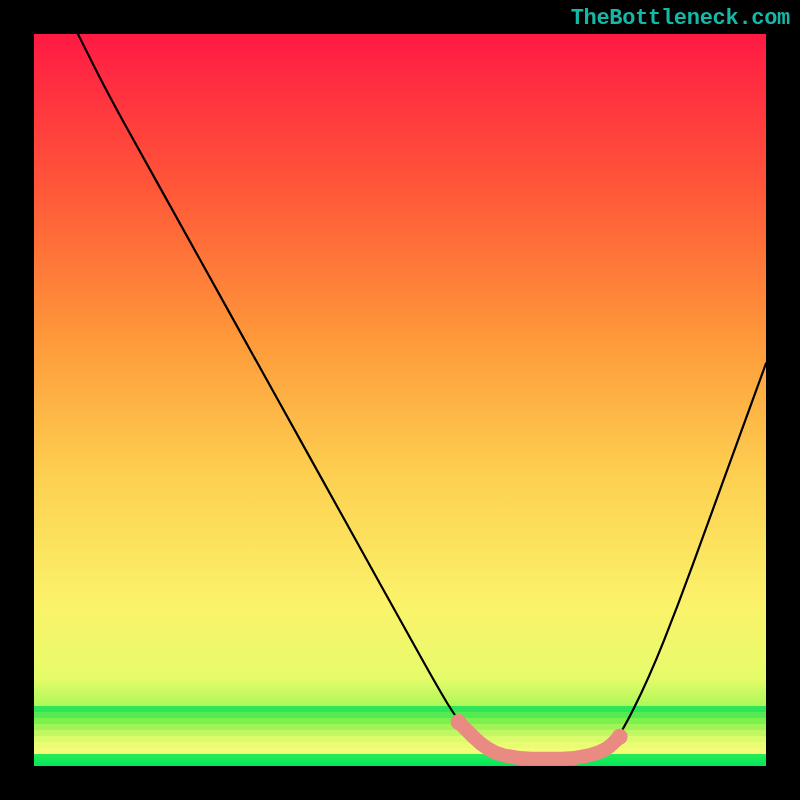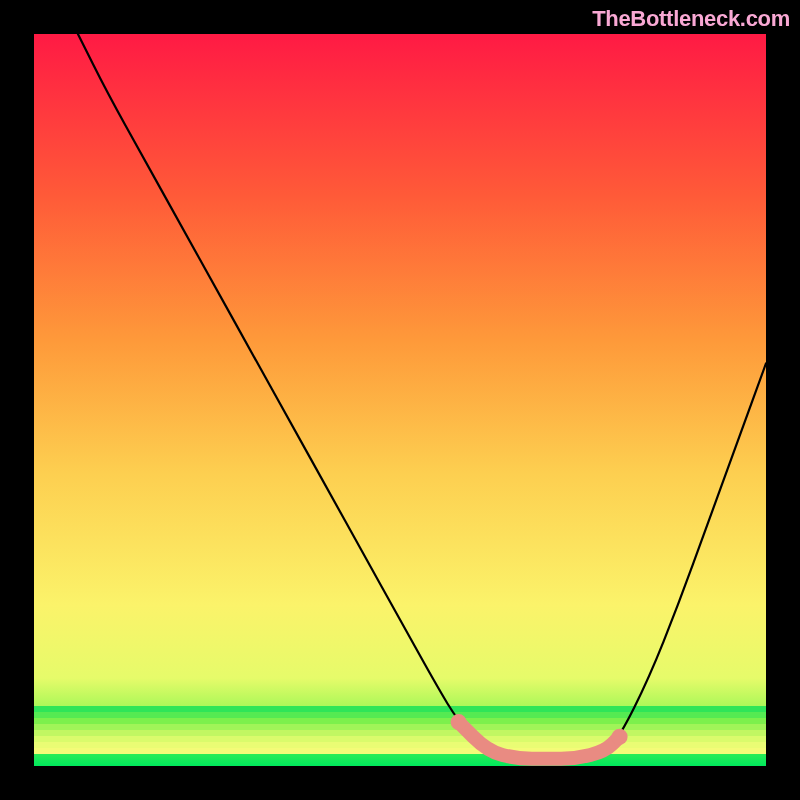--- a/index.html
+++ b/index.html
@@ -23,24 +23,24 @@
       #fbf36a 22%,
       #fdcf50 40%,
       #fe9a3a 58%,
       #ff5a38 78%,
       #ff1a44 100%);
   }
   .watermark {
     position: absolute;
     top: 6px;
     right: 10px;
-    font-family: Liberation Sans, sans-serif;
+    font-family: Liberation Mono, monospace;
     font-size: 22px;
     font-weight: 600;
-    color: #f9a8d4;
+    color: #14b8a6;
     letter-spacing: -0.3px;
   }
   svg {
     position: absolute;
     left: 0;
     top: 0;
   }
   .chart-stripes {
     position: absolute;
     left: 0;

